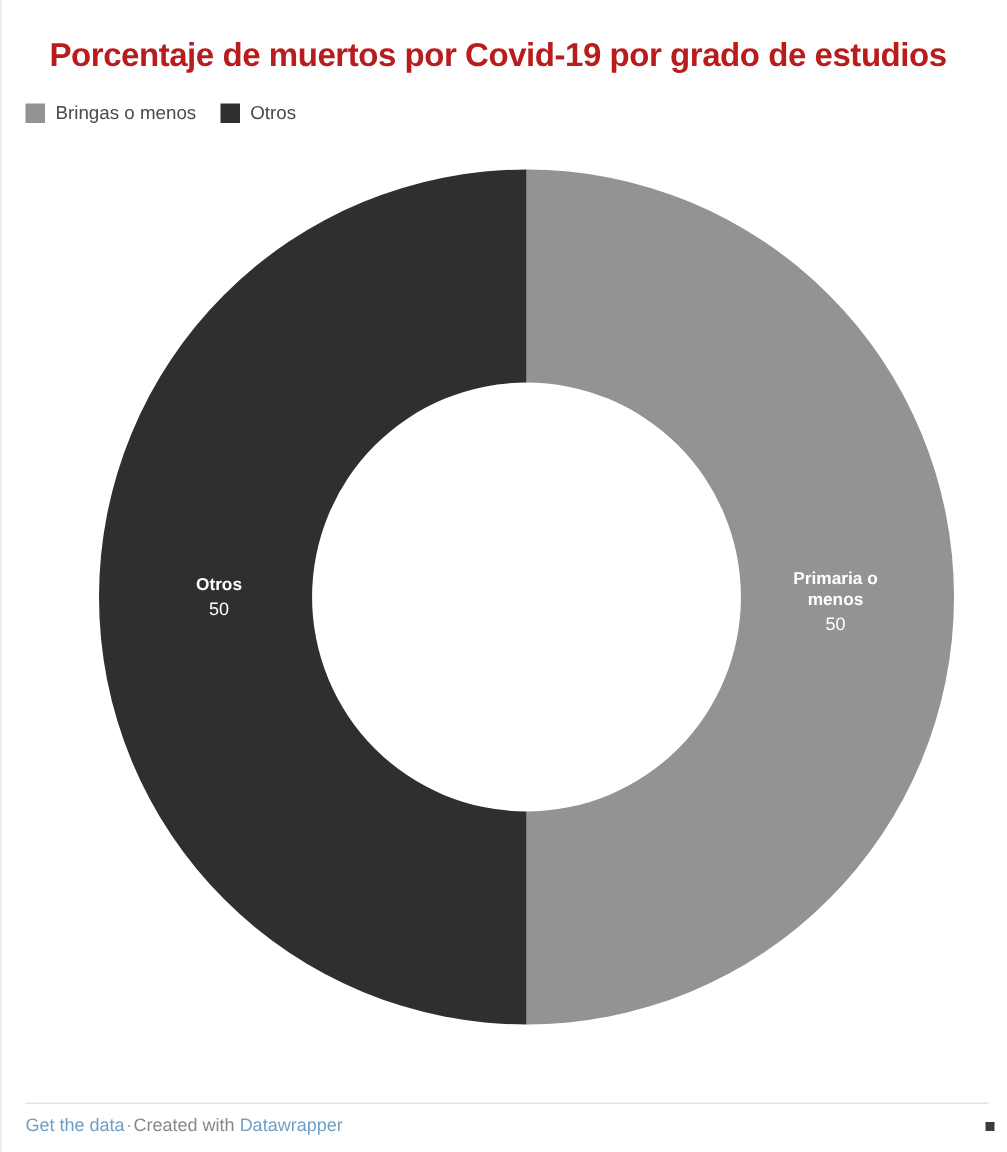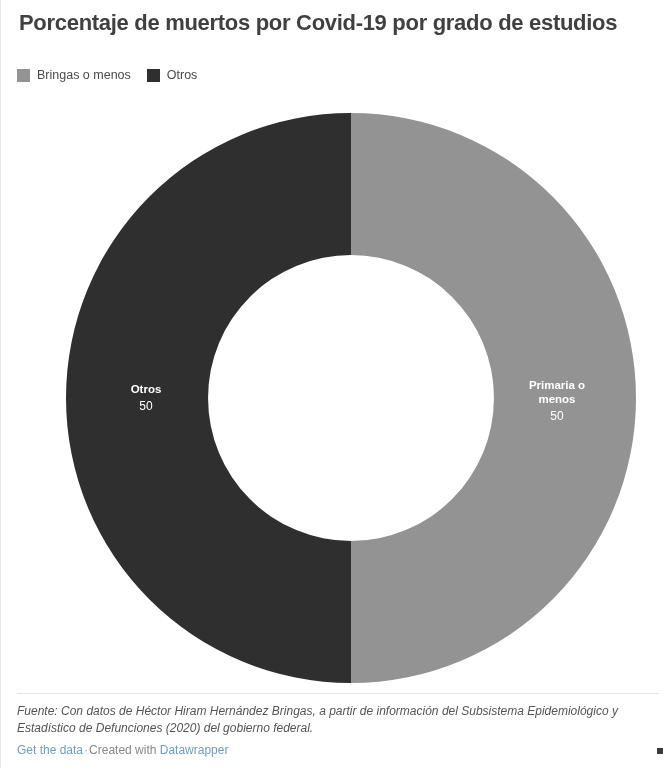--- a/index.html
+++ b/index.html
@@ -26,28 +26,28 @@
   }
 
   
   .header {
     position: absolute;
     left: 16px;
     top: 0;
     right: 12px;
   }
   .chart-title {
-    margin: 2px;
+    margin: 16px;
     padding-top: 7px;
     font-family: "Liberation Sans", sans-serif;
     font-size: 22px;
     line-height: 27px;
     font-weight: 700;
     letter-spacing: -0.3px;
-    color: #404040;
+    color: #b91c1c;
     white-space: nowrap;
   }
   .chart-subtitle {
     margin: 0;
     padding-top: 7px;
     font-size: 13.5px;
     line-height: 18px;
     font-weight: 400;
     color: #3c3c3c;
   }
@@ -191,20 +191,19 @@
       <text class="slice-value" x="145" y="310">50</text>
 
       <text class="slice-label" x="556" y="289">Primaria o</text>
       <text class="slice-label" x="556" y="303">menos</text>
       <text class="slice-value" x="556" y="320">50</text>
     </svg>
   </div>
 
   <div class="footer">
     <div class="footer-divider"></div>
-    <p class="footer-source">Fuente: Con datos de Héctor Hiram Hernández Bringas, a partir de información del Subsistema Epidemiológico y Estadístico de Defunciones (2020) del gobierno federal.</p>
     <div class="footer-links">
       <a href="#">Get the data</a><span class="footer-sep">·</span><span>Created with </span><a href="#">Datawrapper</a>
     </div>
   </div>
 
   <div class="resize-handle"></div>
 </div>
 
 </body></html>

